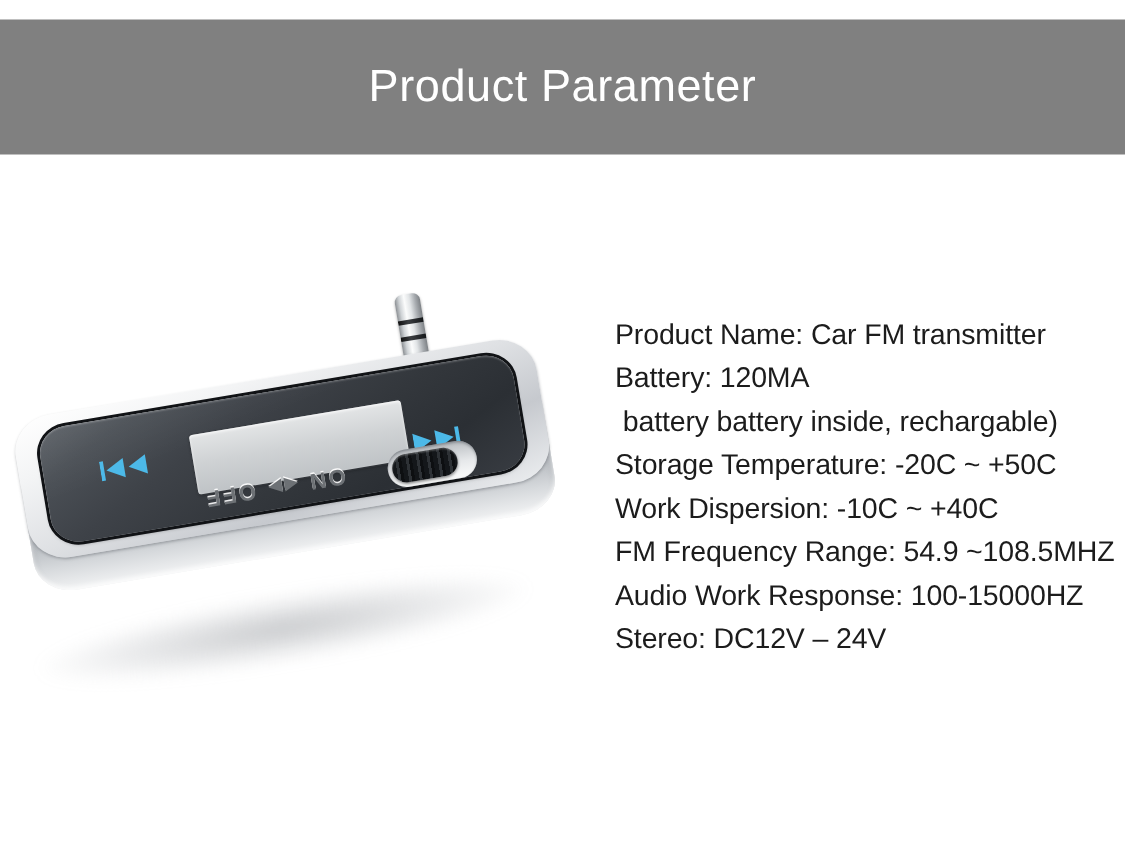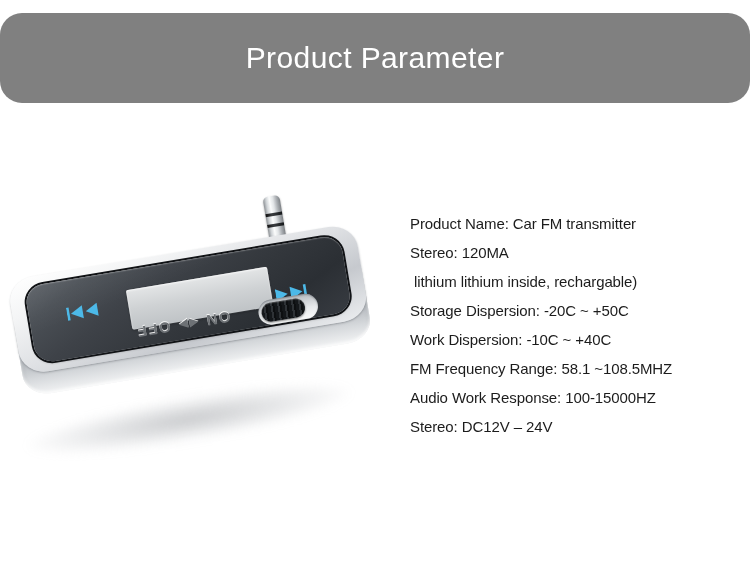--- a/index.html
+++ b/index.html
@@ -20,40 +20,39 @@
   #header-banner {
     position: absolute;
     left: 0;
     top: 13px;
     width: 750px;
     height: 90px;
     background: #808080;
     display: flex;
     align-items: center;
     justify-content: center;
-    border-radius: 22px;
   }
   #page-title {
     color: #ffffff;
     font-size: 30px;
     font-weight: 400;
     letter-spacing: 0.4px;
     line-height: 1;
     white-space: nowrap;
   }
 
   
   #spec-list {
     position: absolute;
     left: 410px;
     top: 209px;
     width: 330px;
   }
   .spec-line {
-    font-size: 15px;
+    font-size: 19px;
     color: #1c1c1c;
     line-height: 29px;
     white-space: pre;
     letter-spacing: -0.1px;
   }
 
   
   #product-photo {
     position: absolute;
     left: 0px;
@@ -318,20 +317,20 @@
       <div class="dev-switch-well">
         <div class="dev-switch-knob"></div>
       </div>
 
     </div>
   </div>
 </div>
 
 <div id="spec-list">
   <div class="spec-line">Product Name: Car FM transmitter</div>
-  <div class="spec-line">Stereo: 120MA</div>
-  <div class="spec-line"> lithium lithium inside, rechargable)</div>
-  <div class="spec-line">Storage Dispersion: -20C ~ +50C</div>
+  <div class="spec-line">Battery: 120MA</div>
+  <div class="spec-line"> battery battery inside, rechargable)</div>
+  <div class="spec-line">Storage Temperature: -20C ~ +50C</div>
   <div class="spec-line">Work Dispersion: -10C ~ +40C</div>
-  <div class="spec-line">FM Frequency Range: 58.1 ~108.5MHZ</div>
+  <div class="spec-line">FM Frequency Range: 54.9 ~108.5MHZ</div>
   <div class="spec-line">Audio Work Response: 100-15000HZ</div>
   <div class="spec-line">Stereo: DC12V – 24V</div>
 </div>
 
 </body></html>

